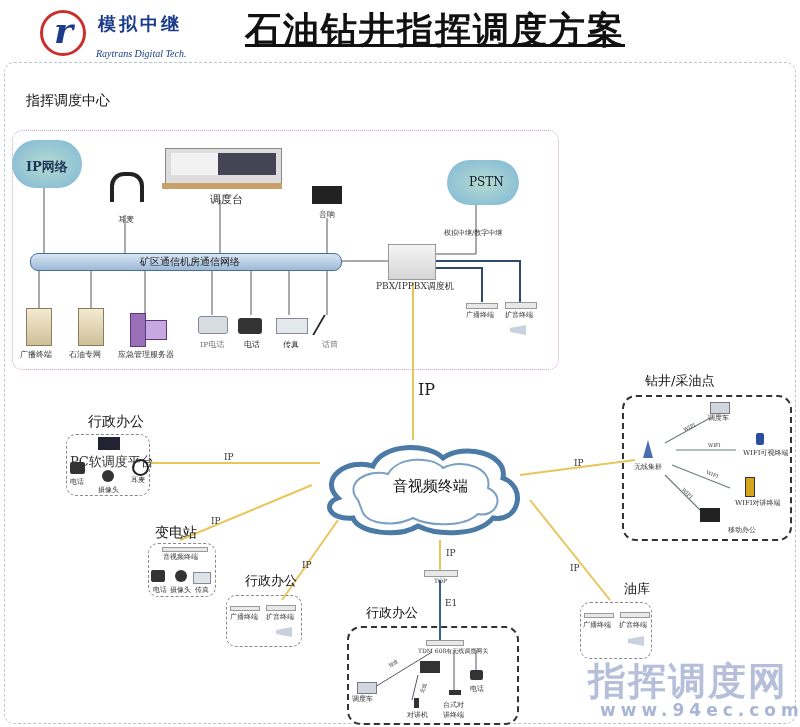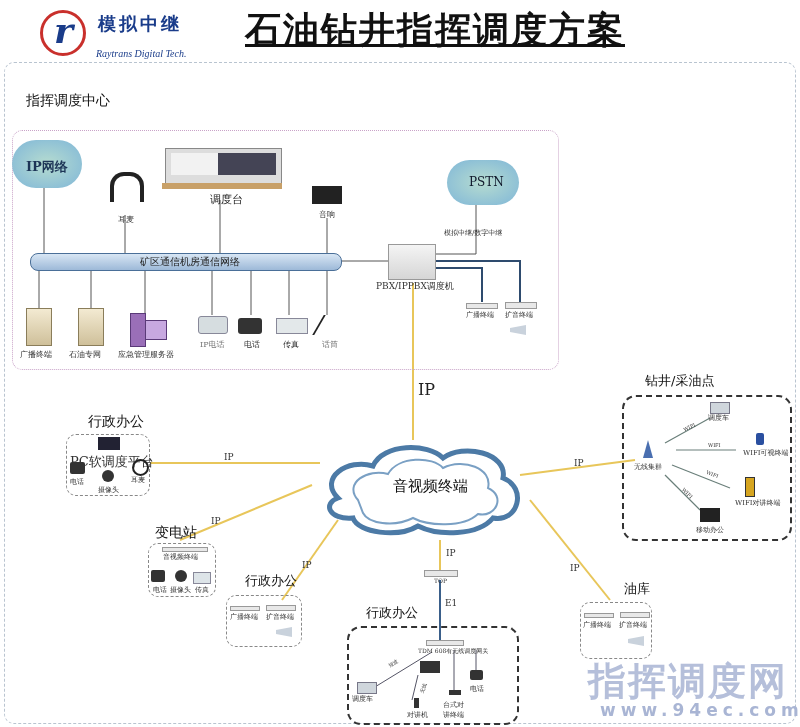--- a/index.html
+++ b/index.html
@@ -199,21 +199,21 @@
 <div class="abs heavydash" style="left:622px;top:395px;width:166px;height:142px;"></div>
 <div class="abs" style="left:643px;top:440px;width:10px;height:18px;background:#4a6fb0;clip-path:polygon(50% 0,100% 100%,0 100%);"></div>
 <div class="abs small" style="left:634px;top:462px;font-size:7px">无线集群</div>
 <div class="abs" style="left:710px;top:402px;width:18px;height:10px;background:#cfd6dc;border:1px solid #778;"></div>
 <div class="abs small" style="left:708px;top:413px;font-size:7px">调度车</div>
 <div class="abs" style="left:756px;top:433px;width:8px;height:12px;background:#2a4fa0;border-radius:2px;"></div>
 <div class="abs small" style="left:743px;top:448px;font-size:7px">WIFI可视终端</div>
 <div class="abs" style="left:745px;top:477px;width:8px;height:18px;background:#d6a520;border:1px solid #333;"></div>
 <div class="abs small" style="left:735px;top:498px;font-size:7px">WIFI对讲终端</div>
 <div class="abs" style="left:700px;top:508px;width:20px;height:14px;background:#222;"></div>
-<div class="abs small" style="left:696px;top:525px;font-size:7px">移动办公</div>
+<div class="abs small" style="left:728px;top:525px;font-size:7px">移动办公</div>
 <div class="abs small" style="left:683px;top:424px;font-size:5px;transform:rotate(-25deg)">WIFI</div>
 <div class="abs small" style="left:708px;top:442px;font-size:5px">WIFI</div>
 <div class="abs small" style="left:706px;top:471px;font-size:5px;transform:rotate(20deg)">WIFI</div>
 <div class="abs small" style="left:681px;top:490px;font-size:5px;transform:rotate(45deg)">WIFI</div>
 
 <div class="abs small" style="left:570px;top:563px;font-size:9px">IP</div>
 <div class="abs section-title" style="left:624px;top:580px;font-size:13px">油库</div>
 <div class="abs dashbox" style="left:580px;top:602px;width:70px;height:55px;"></div>
 <div class="abs device" style="left:584px;top:613px;width:28px;height:3px;"></div>
 <div class="abs small" style="left:583px;top:620px;font-size:7px">广播终端</div>

